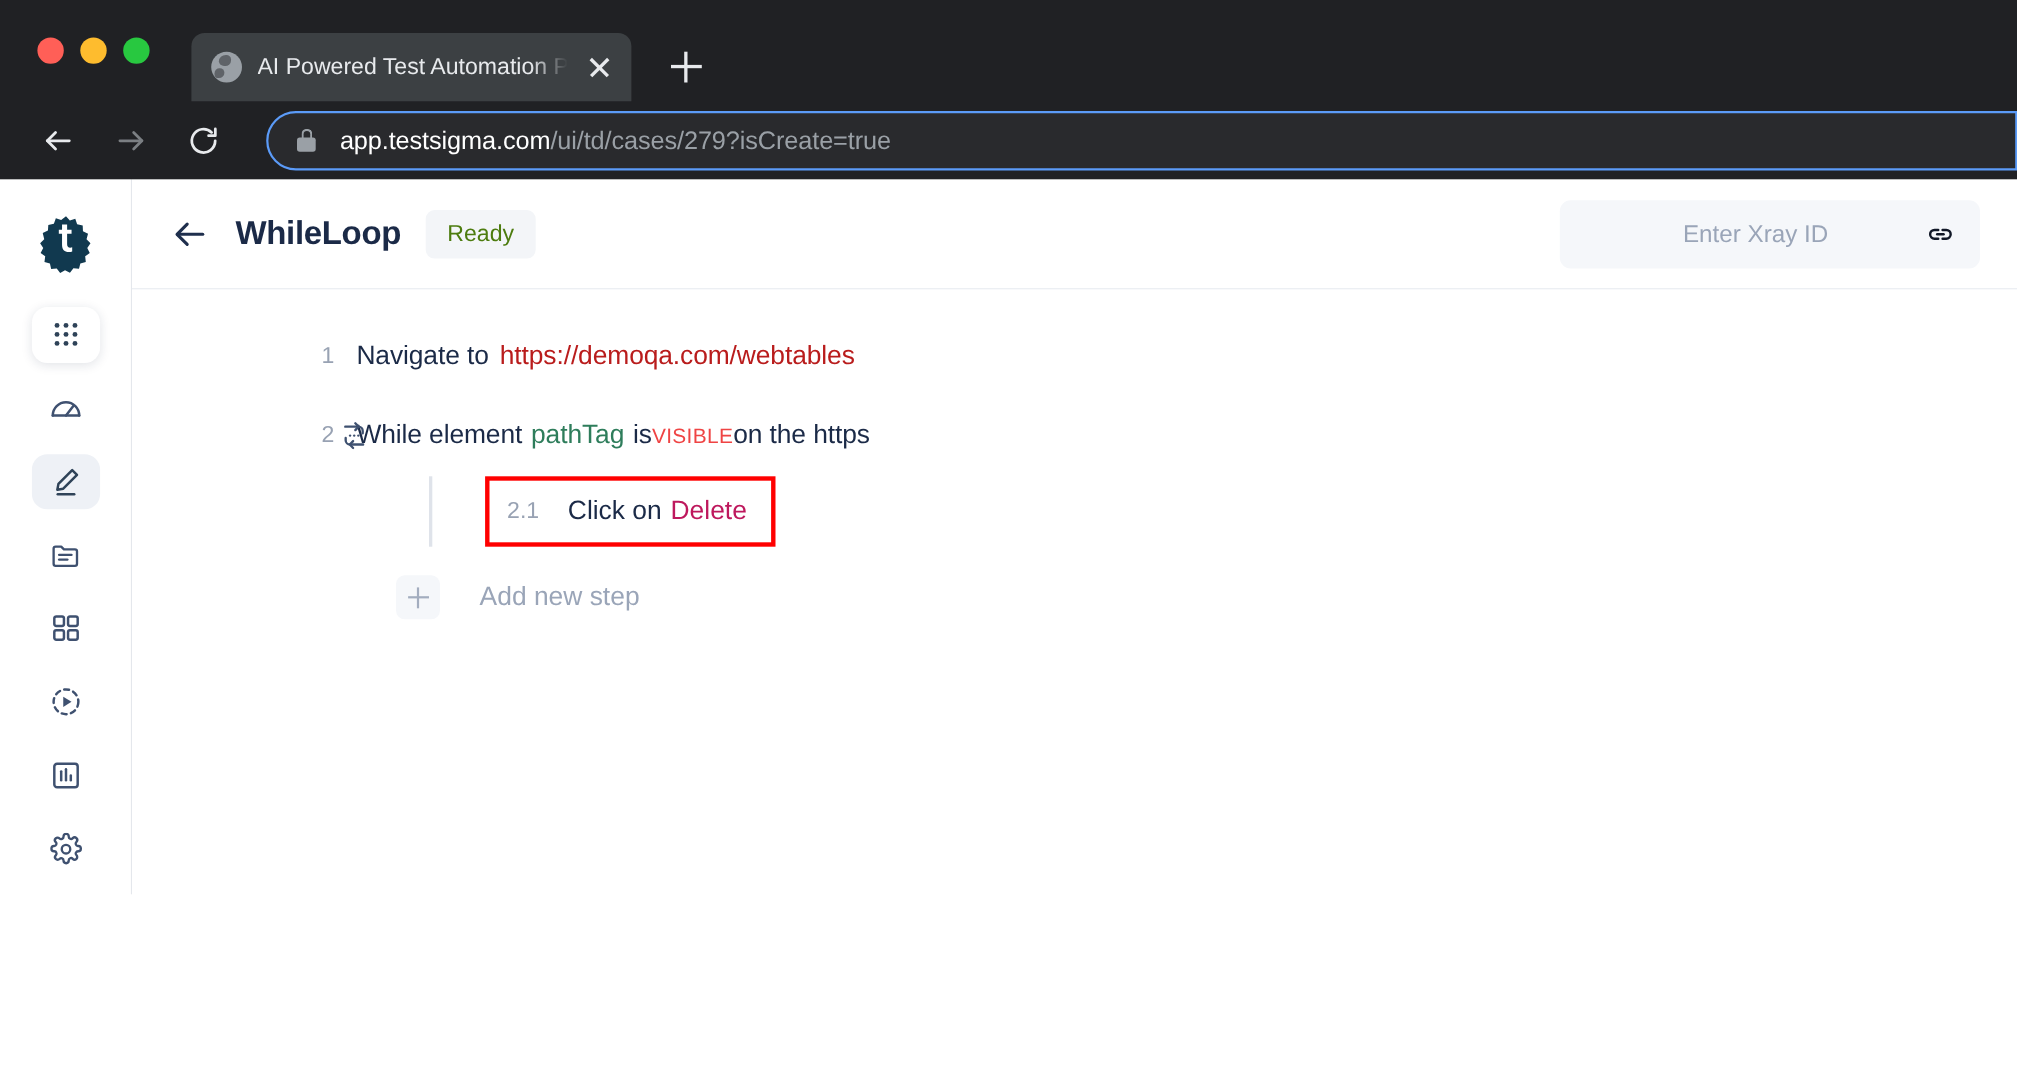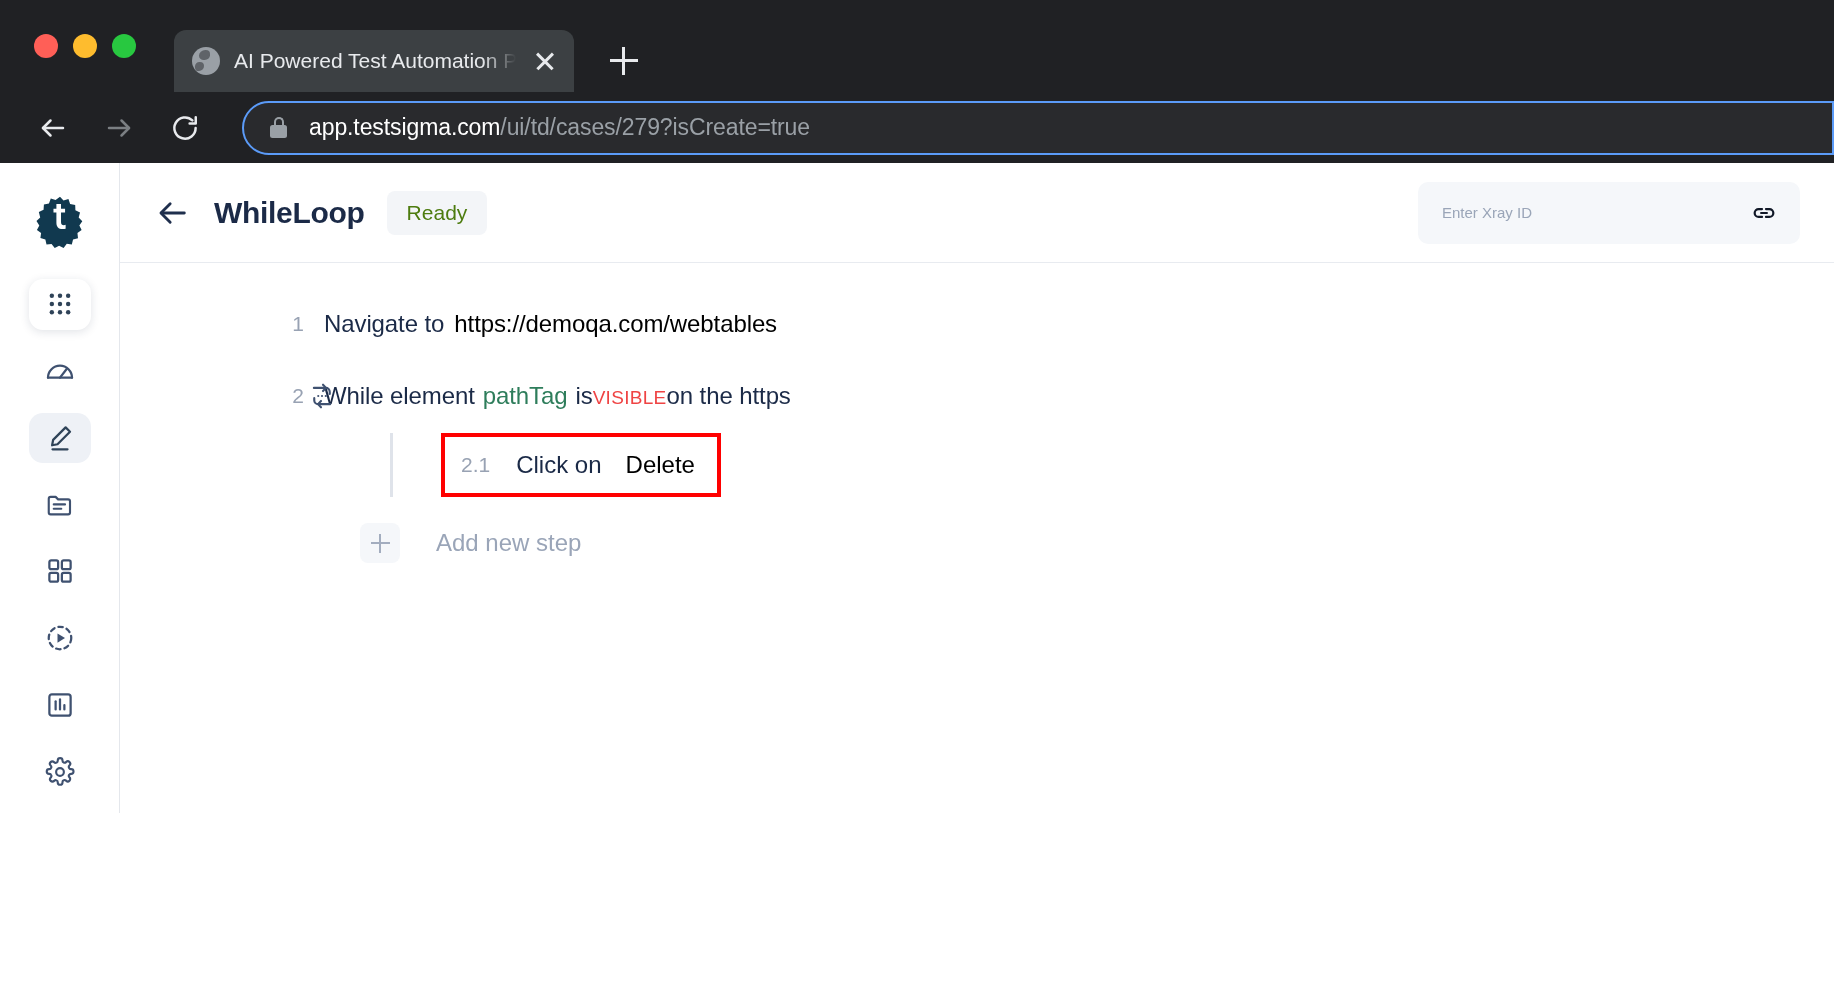--- a/index.html
+++ b/index.html
@@ -245,23 +245,24 @@
     display: flex;
     align-items: center;
     padding: 0 22px 0 24px;
   }
   .xray-field input {
     flex: 1;
     border: none;
     outline: none;
     background: transparent;
     font-family: "Liberation Sans", sans-serif;
-    font-size: 15px;
+    font-size: 22px;
     color: #701a75;
     min-width: 0;
+    text-align: center;
   }
   .xray-field input::placeholder { color: #9aa5b8; }
   .link-icon { color: #111827; display: flex; cursor: pointer; }
 
   
   .steps-area { flex: 1; padding-top: 30px; overflow: hidden; }
 
   .step-row {
     display: flex;
     align-items: center;
@@ -284,21 +285,21 @@
     font-size: 21px;
     color: #98a2b3;
   }
   .step-text {
     font-size: 24px;
     color: #1b2a47;
     white-space: nowrap;
     letter-spacing: -0.1px;
   }
   .step-text .kw { color: #1b2a47; }
-  .step-text .url-link { color: #000000; margin-left: 10px; text-align: center; }
+  .step-text .url-link { color: #b91c1c; margin-left: 10px; text-align: center; }
   .step-text .elem { color: #2e7d5b; margin: 16px 8px; }
   .step-text .state {
     color: #ef4444;
     font-size: 19px;
     letter-spacing: 0.3px;
     margin: 0 0;
   }
 
   .substep-wrap {
     display: flex;
@@ -319,21 +320,21 @@
     display: flex;
     align-items: center;
     padding: 14px 22px 14px 16px;
   }
   .substep-num {
     font-size: 21px;
     color: #98a2b3;
     margin-right: 26px;
   }
   .substep-text { font-size: 24px; color: #1b2a47; white-space: nowrap; }
-  .substep-text .target { color: #000000; margin-left: 24px; text-align: right; }
+  .substep-text .target { color: #be185d; margin-left: 8px; text-align: right; }
 
   .add-step-row {
     display: flex;
     align-items: center;
     padding-left: 240px;
     margin-top: 26px;
   }
   .add-btn {
     width: 40px; height: 40px;
     background: #f5f7fa;

